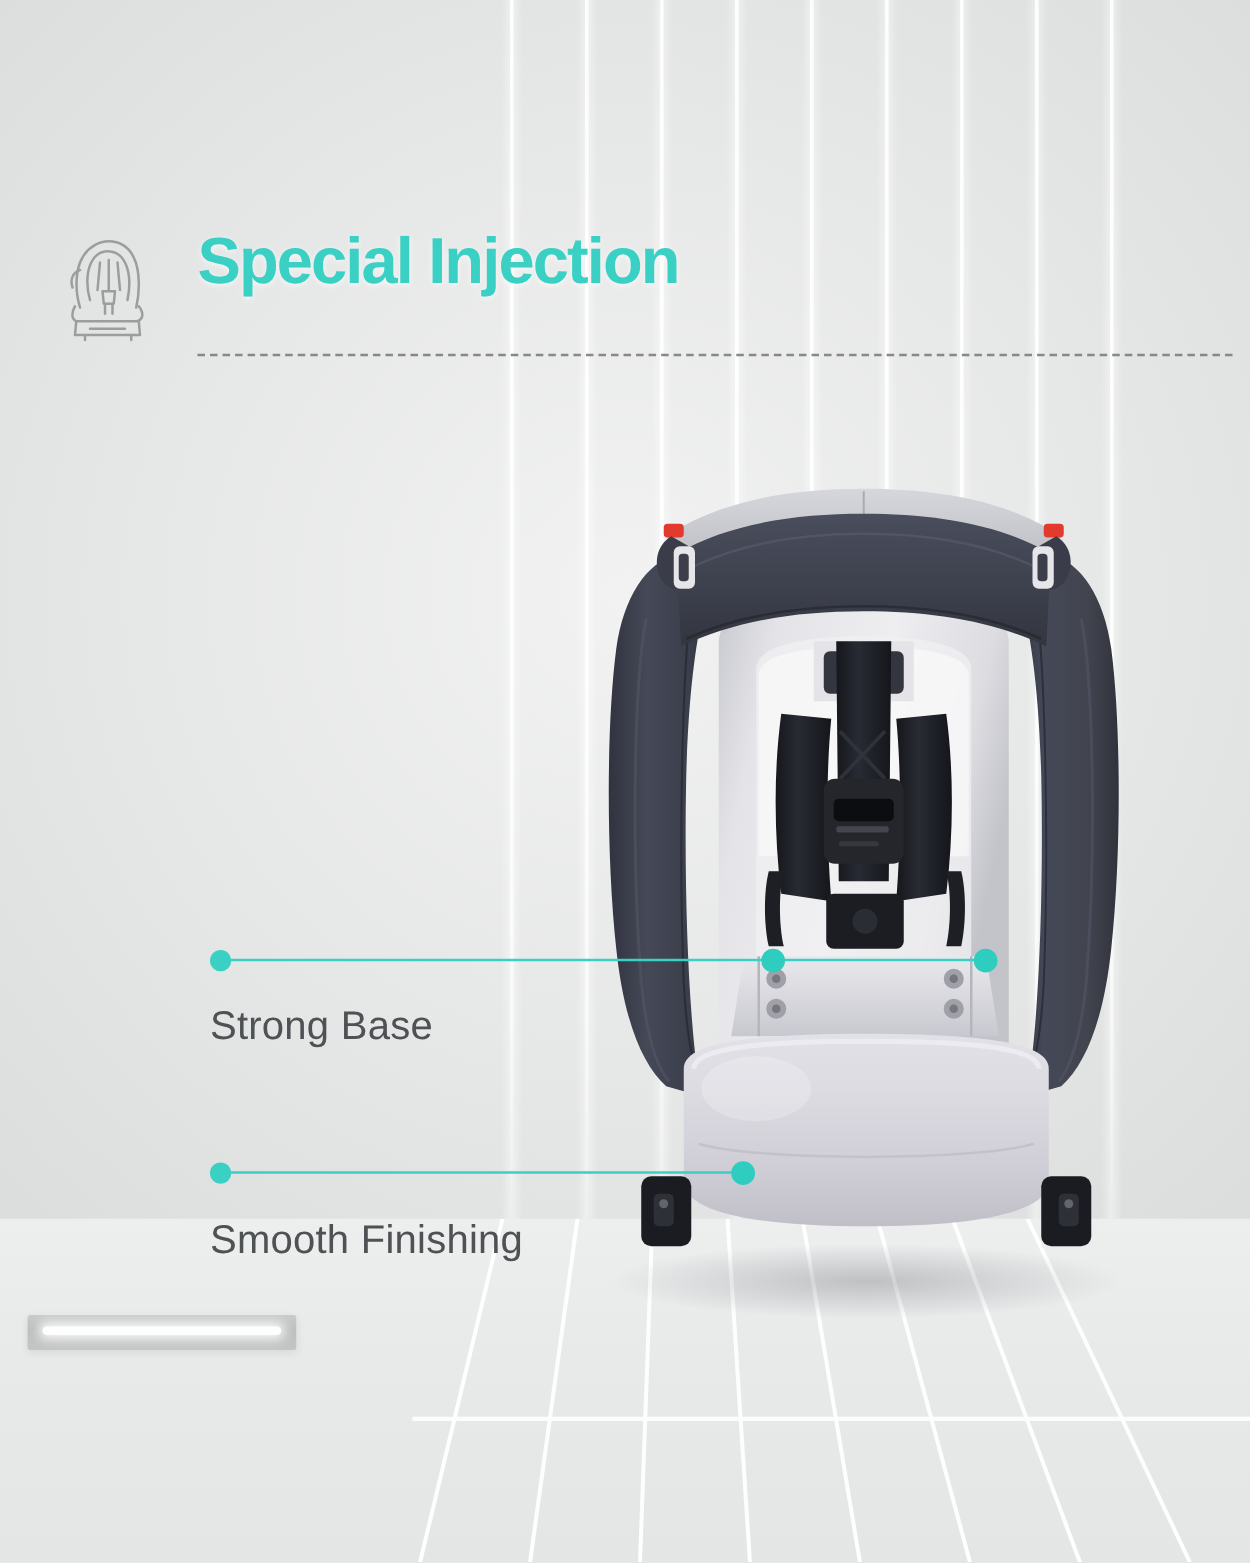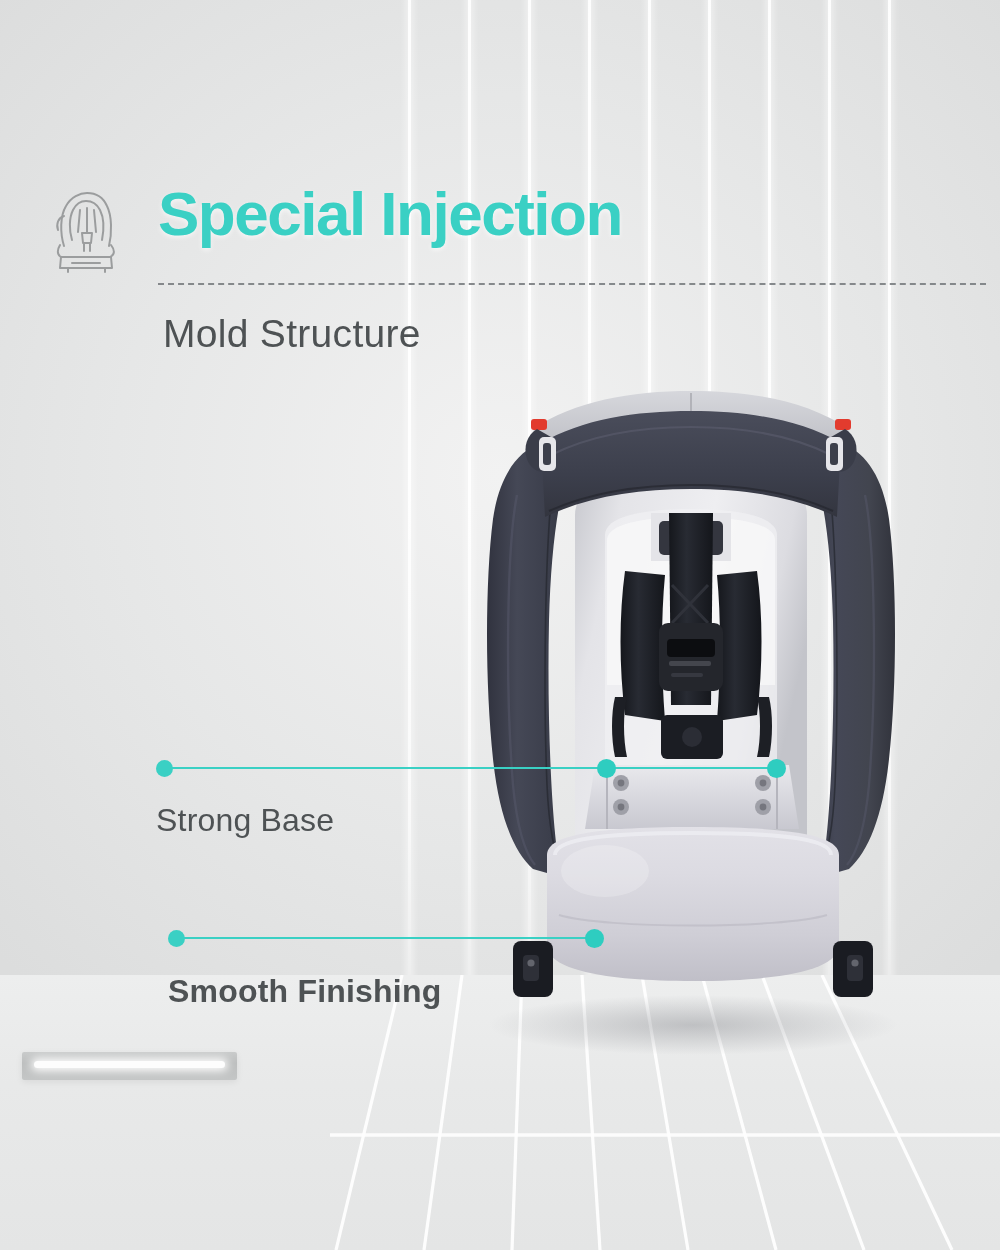--- a/index.html
+++ b/index.html
@@ -48,21 +48,21 @@
     content:""; position:absolute; left:12px; top:9px;
     width:191px; height:7px; border-radius:4px;
     background:#fdfdfd;
     box-shadow:0 0 9px 3px rgba(255,255,255,.95);
   }
 
   
   .seat-icon { position:absolute; left:48px; top:188px; width:76px; height:88px; }
   .title {
     position:absolute; left:158px; top:183px;
-    font-size:62px; font-weight:bold; letter-spacing:-1.5px;
+    font-size:52px; font-weight:bold; letter-spacing:-1.5px;
     color:#3ad0c4; line-height:1;
     text-shadow:0 2px 5px rgba(255,255,255,.65);
     white-space:nowrap;
   }
   .divider {
     position:absolute; left:158px; top:283px; width:828px; height:0;
     border-top:2px dashed #7d8184; opacity:.92;
   }
   .subtitle {
     position:absolute; left:163px; top:312px;
@@ -135,21 +135,20 @@
       <path d="M12 57 C9 62 9 67 13 69 L62 69 C67 67 67 62 63 57"></path>
       <path d="M13 69 L12 80 L64 80 L63 69"></path>
       <path d="M20 80 L20 84 M57 80 L57 84"></path>
       <path d="M24 75 L52 75"></path>
       <path d="M16 28 C10 30 8 36 10 42"></path>
     </g>
   </svg>
 
   <div class="title">Special Injection</div>
   <div class="divider"></div>
-  <div class="subtitle">Mold Structure</div>
 
   <div class="product">
     <svg viewBox="0 0 470 670" width="470" height="670">
       <defs>
         <linearGradient id="fabL" x1="0" y1="0" x2="1" y2="0">
           <stop offset="0%" stop-color="#31333f"></stop>
           <stop offset="35%" stop-color="#454856"></stop>
           <stop offset="75%" stop-color="#3b3e4b"></stop>
           <stop offset="100%" stop-color="#2e3039"></stop>
         </linearGradient>
@@ -295,28 +294,28 @@
       </g>
       <g>
         <rect x="378" y="556" width="40" height="56" rx="8" fill="#1a1c22"></rect>
         <rect x="392" y="570" width="16" height="26" rx="4" fill="#2e3038"></rect>
         <circle cx="400" cy="578" r="3.6" fill="#63656d"></circle>
       </g>
     </svg>
   </div>
 
 
-  <div class="callout" style="left:156px; top:760px; width:650px; height:90px;text-align:center;">
+  <div class="callout" style="left:168px; top:760px; width:650px; height:90px;text-align:center;">
     <span class="cl-dot" style="left:0; top:0;"></span>
     <span class="cl-line" style="left:10px; top:7px; width:618px;"></span>
     <span class="cl-enddot" style="left:441px; top:-1px;"></span>
     <span class="cl-enddot" style="left:611px; top:-1px;"></span>
     <span class="cl-label" style="top:42px;">Strong Base</span>
   </div>
 
-  <div class="callout" style="left:168px; top:930px; width:450px; height:95px;font-weight:bold;">
+  <div class="callout" style="left:168px; top:930px; width:450px; height:95px;">
     <span class="cl-dot" style="left:0; top:0;"></span>
     <span class="cl-line" style="left:10px; top:7px; width:415px;"></span>
     <span class="cl-enddot" style="left:417px; top:-1px;"></span>
     <span class="cl-label" style="top:43px;">Smooth Finishing</span>
   </div>
 
 </div>
 
 </body></html>

